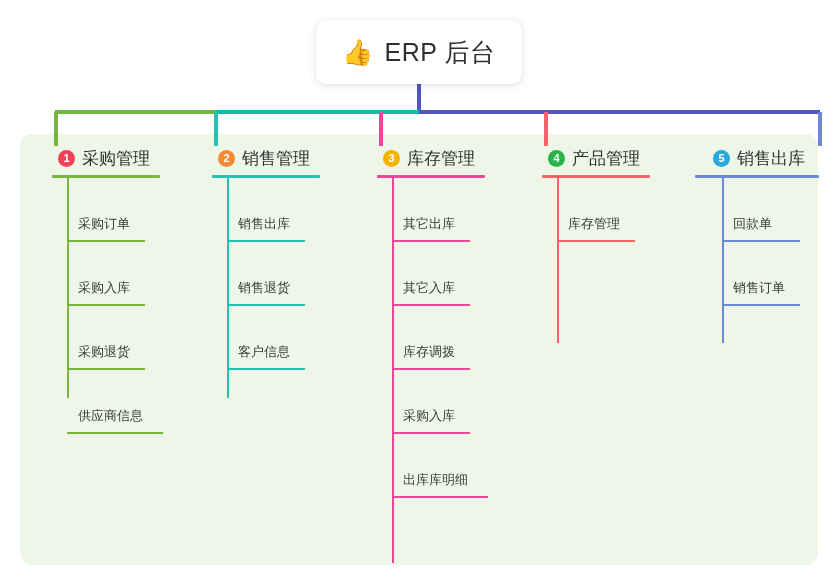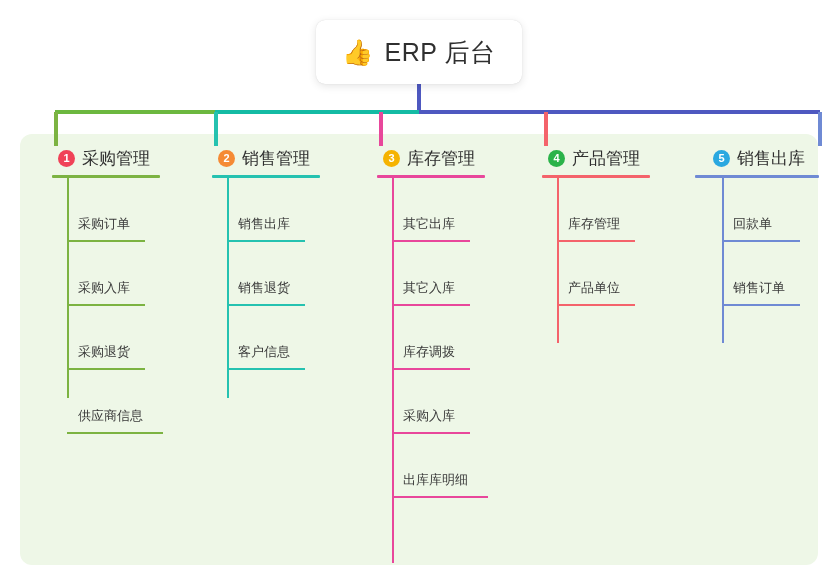--- a/index.html
+++ b/index.html
@@ -253,24 +253,20 @@
         <span class="badge" style="background: rgb(43, 179, 74);">4</span>
         <span class="col-title">产品管理</span>
       </div>
       <div class="col-underline" style="background: rgb(244, 99, 107); width: 108px; margin-left: 12px;"></div>
       <div class="col-body">
         <div class="spine" style="background: rgb(244, 99, 107); height: 165px;"></div>
         <div class="node">
           <span class="node-label">库存管理</span>
           <div class="node-underline" style="background: rgb(244, 99, 107); width: 78px;"></div>
         </div>
-        <div class="node">
-          <span class="node-label">产品单位</span>
-          <div class="node-underline" style="background: rgb(244, 99, 107); width: 78px;"></div>
-        </div>
       </div>
     </div>
     <div class="column" style="left: 695px; width: 140px;">
       <div class="col-head">
         <span class="badge" style="background: rgb(41, 168, 224);">5</span>
         <span class="col-title">销售出库</span>
       </div>
       <div class="col-underline" style="background: rgb(111, 138, 212); width: 124px; margin-left: 0px;"></div>
       <div class="col-body">
         <div class="spine" style="background: rgb(111, 138, 212); height: 165px;"></div>

